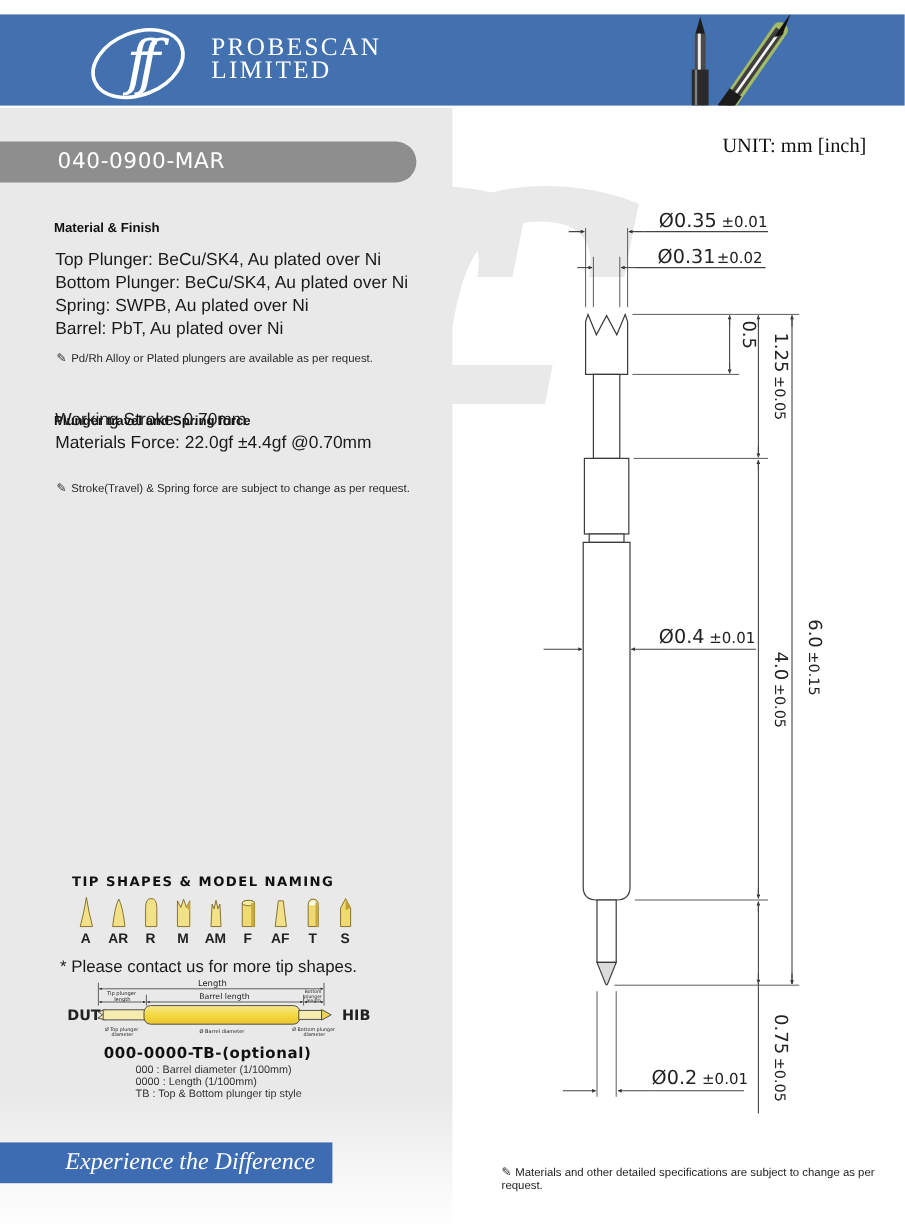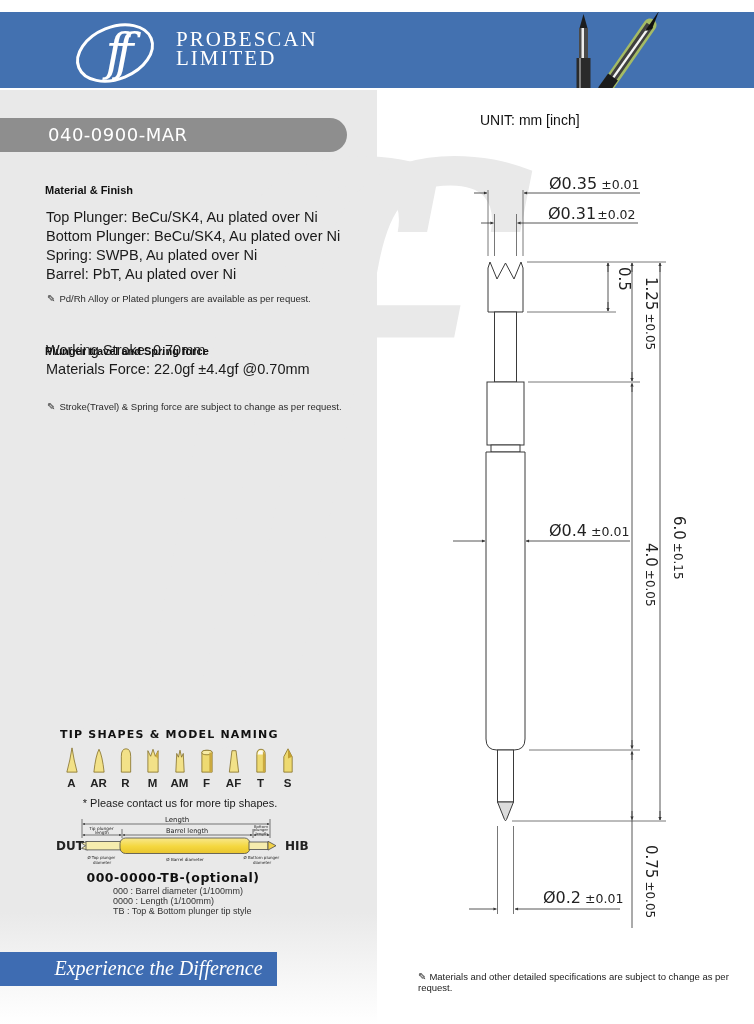--- a/index.html
+++ b/index.html
@@ -18,42 +18,42 @@
 
   
   .panel{left:0;top:90px;width:377px;height:934px;z-index:0;
          background:linear-gradient(180deg,#e9e9e9 0%,#e9e9e9 88%,#f8f8f8 96%,#ffffff 100%);}
 
   
   .watermark{left:118px;top:128px;z-index:1;font-family:"DejaVu Serif",serif;
              font-style:italic;font-size:620px;line-height:0.92;color:#e9e9e9;
              letter-spacing:-0.22em;user-select:none;}
 
-  .unit{left:480px;top:112px;width:242px;z-index:2;
-        font-family:Liberation Sans, sans-serif;font-size:14px;color:#111;}
+  .unit{left:480px;top:112px;width:242px;text-align:right;z-index:2;
+        font-family:Liberation Serif, serif;font-size:17px;color:#111;}
 
   .badge{left:0;top:118px;width:347px;height:34px;background:#8e8e8e;z-index:2;
          border-radius:0 17px 17px 0;color:#fff;font-size:18px;letter-spacing:0.5px;
          line-height:34px;padding-left:48px;box-sizing:border-box;}
 
   .sec-head{z-index:2;font-size:11px;font-weight:bold;color:#111;font-family:"Liberation Sans",sans-serif;}
   .sec-body{z-index:2;font-size:14.5px;line-height:19px;color:#1a1a1a;font-family:"Liberation Sans",sans-serif;}
   .sec-note{z-index:2;font-size:9.5px;color:#2a2a2a;font-family:"Liberation Sans",sans-serif;}
   .sec-note .pen{font-size:10px;margin-right:4px;}
 
   
   .tips-title{left:60px;top:728px;width:240px;text-align:left;z-index:2;
               font-size:11px;font-weight:bold;letter-spacing:1.2px;color:#111;}
   .tips-row{left:58px;top:746px;width:244px;z-index:2;display:flex;}
   .tip-cell{width:27px;text-align:center;}
   .tip-cell svg{display:block;margin:0 auto;}
   .tip-label{font-size:11.5px;font-weight:bold;color:#222;margin-top:3px;
              font-family:"Liberation Sans",sans-serif;}
-  .tips-contact{left:50px;top:797px;width:260px;text-align:center;z-index:2;
-                font-size:11px;color:#1a1a1a;font-family:"Liberation Sans",sans-serif;}
+  .tips-contact{left:50px;top:797px;width:260px;z-index:2;
+                font-size:14px;color:#1a1a1a;font-family:"Liberation Sans",sans-serif;}
 
   .naming-svg{left:40px;top:814px;z-index:2;}
 
   .mn-head{left:28px;top:870px;width:290px;text-align:center;z-index:2;
            font-size:12.5px;font-weight:bold;letter-spacing:0.5px;color:#111;}
   .mn-lines{left:113px;top:886px;z-index:2;font-size:9px;line-height:10px;color:#333;
             font-family:"Liberation Sans",sans-serif;}
 
   
   .footer-bar{left:0;top:952px;width:277px;height:34px;background:#3e6cb2;z-index:5;

